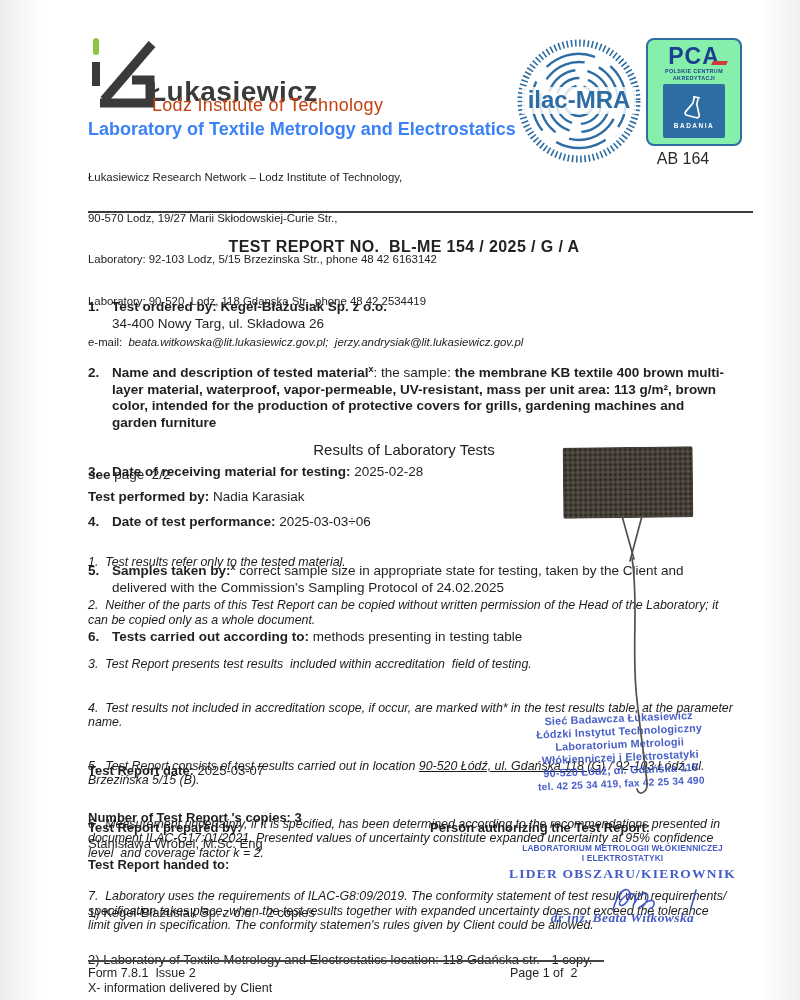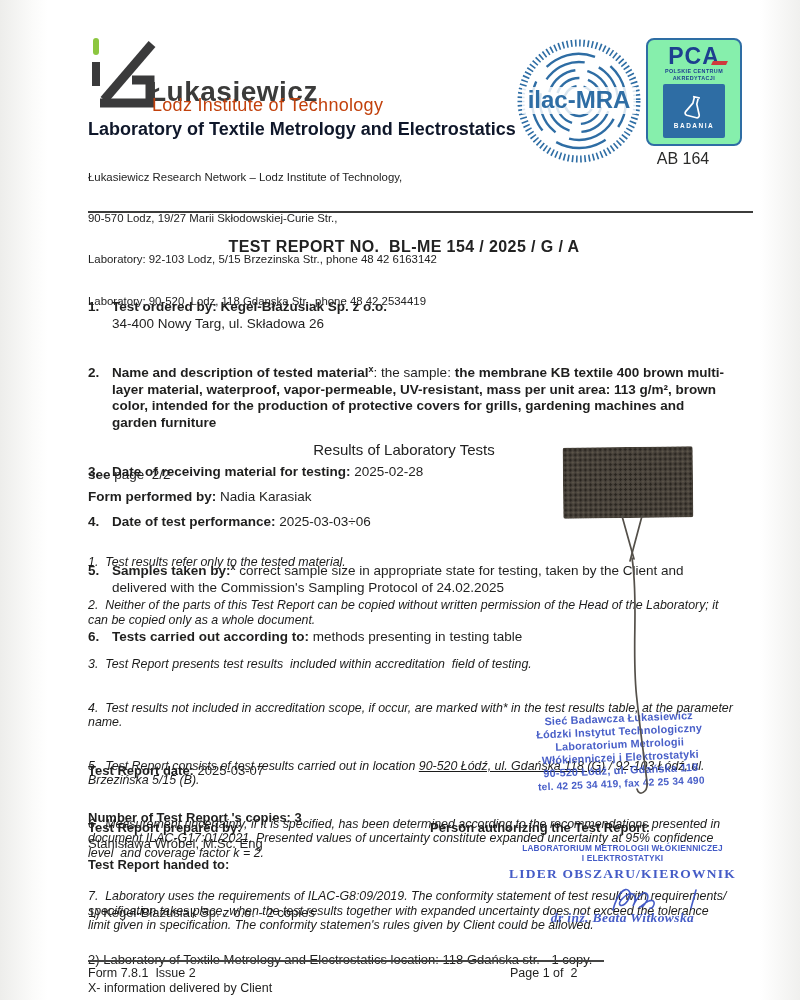--- a/index.html
+++ b/index.html
@@ -13,21 +13,21 @@
     background:linear-gradient(to right,#ededeb,#fbfbfa 70%,#ffffff);}
   .edge-right{position:absolute;right:0;top:0;width:40px;height:1000px;
     background:linear-gradient(to left,#f0f0ee,#ffffff);}
   .abs{position:absolute;}
   .b{font-weight:700;}
   sup{font-size:9px;font-weight:700;vertical-align:super;line-height:0;}
 
   
   .brand-name{left:149px;top:60px;font-size:28px;font-weight:700;color:#3b3b3a;letter-spacing:.5px;margin-top:16px;}
   .brand-sub{left:152px;top:95px;font-size:18px;color:#c2410c;letter-spacing:.3px;}
-  .lab-title{left:88px;top:119px;font-size:18px;font-weight:700;color:#0f172a;}
+  .lab-title{left:88px;top:119px;font-size:18px;font-weight:700;color:#3b82f6;}
   .addr{left:88px;top:143px;font-size:11.4px;line-height:13.8px;color:#222;white-space:pre-wrap;}
   .addr .em{font-style:italic;}
   .hrule{left:88px;top:211px;width:665px;height:2px;background:#3c3c3b;}
 
   
   .ilac{left:516px;top:38px;}
   .pca-box{left:646px;top:38px;width:96px;height:108px;border:2px solid #2e6da4;border-radius:8px;
     background:#86efac;box-sizing:border-box;text-align:center;}
   .pca-word{font-size:23px;font-weight:800;color:#1d3f8f;line-height:24px;margin-top:4px;letter-spacing:1px;position:relative;}
   .pca-red{position:absolute;right:13px;bottom:3px;width:15px;height:4px;background:#cf3a3c;transform:skewX(-25deg);}
@@ -96,20 +96,21 @@
   <path d="M14,67 H64 V44 H46" stroke="#3a3a3b" stroke-width="9" fill="none"></path>
 </svg>
 <div class="abs brand-name">Łukasiewicz</div>
 <div class="abs brand-sub">Lodz Institute of Technology</div>
 <div class="abs lab-title">Laboratory of Textile Metrology and Electrostatics</div>
 <div class="abs addr">
   <div>Łukasiewicz Research Network – Lodz Institute of Technology,</div>
   <div>90-570 Lodz, 19/27 Marii Skłodowskiej-Curie Str.,</div>
   <div>Laboratory: 92-103 Lodz, 5/15 Brzezinska Str., phone 48 42 6163142</div>
   <div>Laboratory: 90-520  Lodz, 118 Gdanska Str., phone 48 42 2534419</div>
+  <div><span>e-mail:  </span><span class="em">beata.witkowska@lit.lukasiewicz.gov.pl;  jerzy.andrysiak@lit.lukasiewicz.gov.pl</span></div>
 </div>
 
 <svg class="abs ilac" width="126" height="126" viewBox="0 0 126 126">
   <g stroke="#2e6da4" fill="none">
     <circle cx="63" cy="63" r="58" stroke-width="7" stroke-dasharray="1.6 2.6"></circle>
     <circle cx="63" cy="63" r="47" stroke-width="2.4" stroke-dasharray="52 18" transform="rotate(-30 63 63)"></circle>
     <circle cx="63" cy="63" r="39" stroke-width="2.4" stroke-dasharray="44 15" transform="rotate(40 63 63)"></circle>
     <circle cx="63" cy="63" r="31" stroke-width="2.4" stroke-dasharray="36 12" transform="rotate(-70 63 63)"></circle>
     <circle cx="63" cy="63" r="23" stroke-width="2.4" stroke-dasharray="28 9" transform="rotate(15 63 63)"></circle>
     <circle cx="63" cy="63" r="15" stroke-width="2.4" stroke-dasharray="20 7" transform="rotate(80 63 63)"></circle>
@@ -158,21 +159,21 @@
     <div class="bd"><span class="b">Samples taken by:</span><sup>x</sup><span> correct sample size in appropriate state for testing, taken by the Client and delivered with the Commission's Sampling Protocol of 24.02.2025</span></div>
   </div>
   <div class="item">
     <span class="num">6.</span>
     <div class="bd"><span class="b">Tests carried out according to:</span><span> methods presenting in testing table</span></div>
   </div>
 </div>
 
 <div class="abs results-heading">Results of Laboratory Tests</div>
 <div class="abs see"><span class="b">see</span><span> page  2/2</span></div>
-<div class="abs performed"><span class="b">Form performed by:</span><span> Nadia Karasiak</span></div>
+<div class="abs performed"><span class="b">Test performed by:</span><span> Nadia Karasiak</span></div>
 
 <div class="abs swatch"></div>
 <svg class="abs thread" width="800" height="1000" viewBox="0 0 800 1000">
   <g stroke="#54504a" stroke-width="1.7" fill="none" stroke-linecap="round">
     <path d="M622,516 L634,559"></path>
     <path d="M642,516 L630,561"></path>
     <path d="M632,558 C639,602 631,652 637,700 C641,738 645,762 647,783 C648,792 639,797 637,789"></path>
   </g>
 </svg>
 

